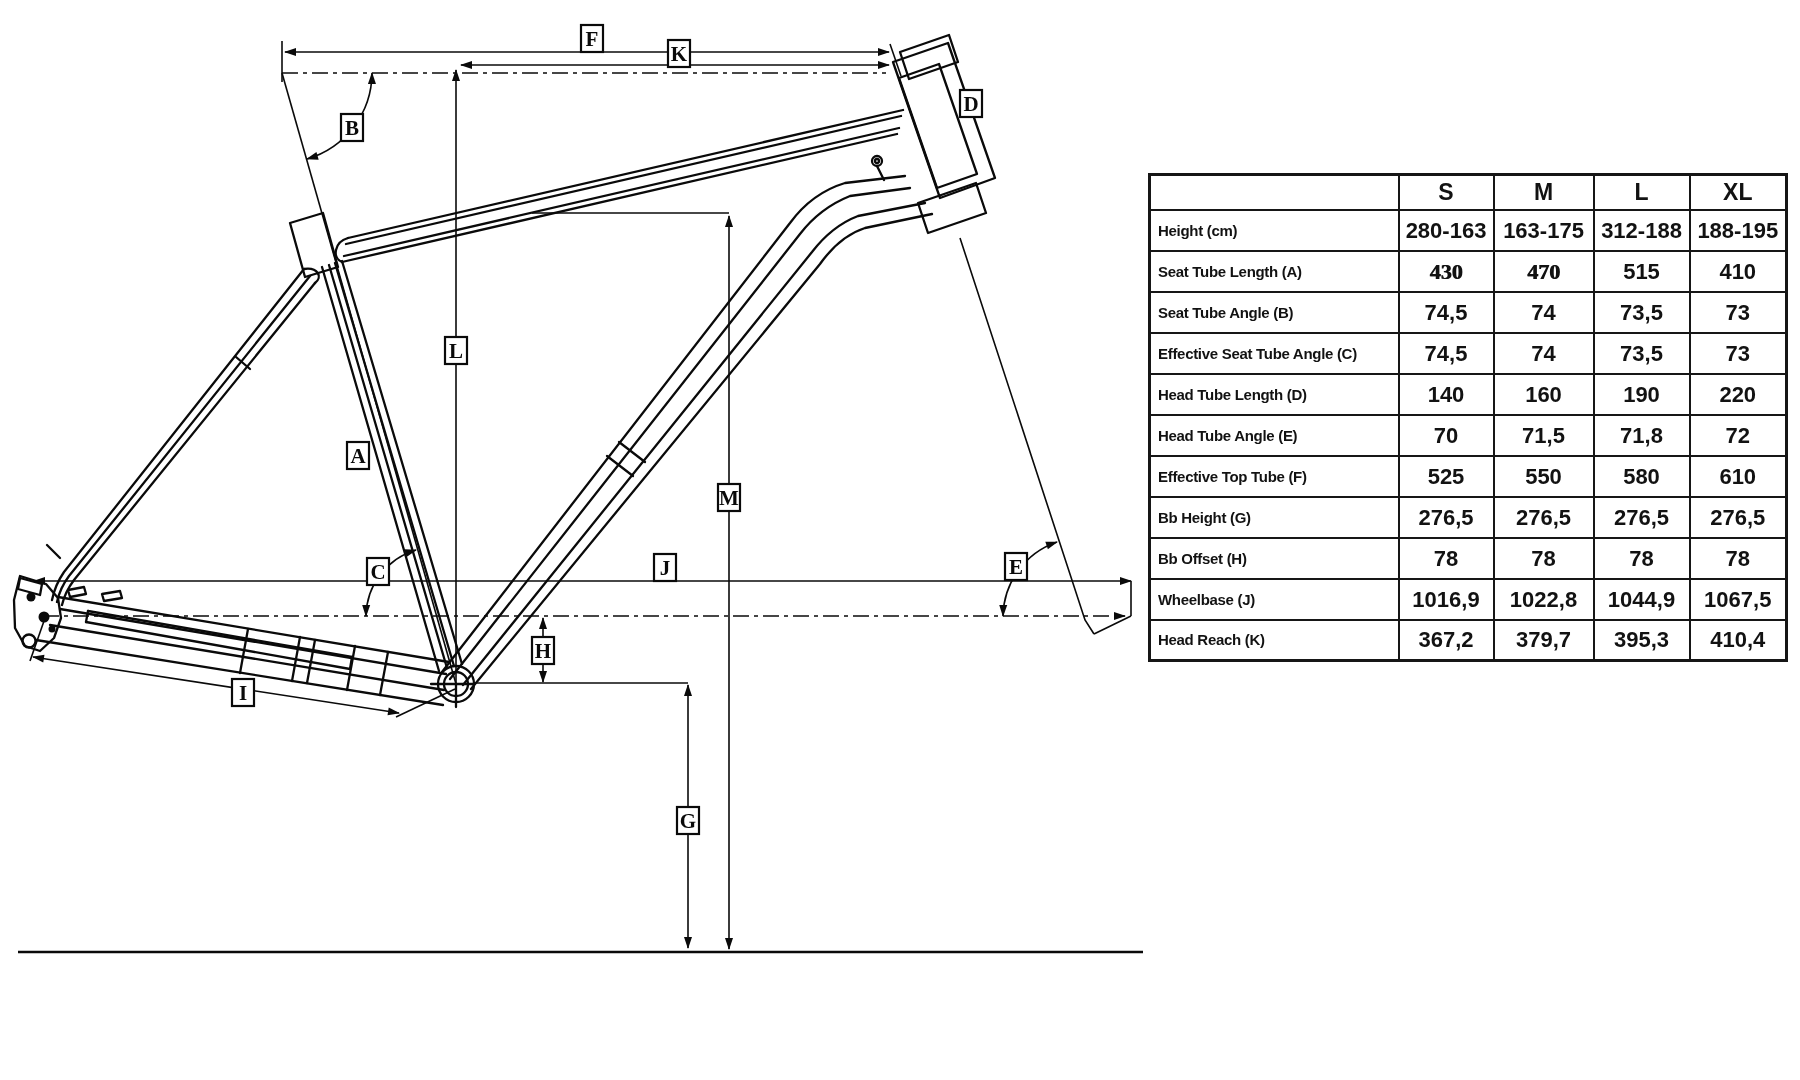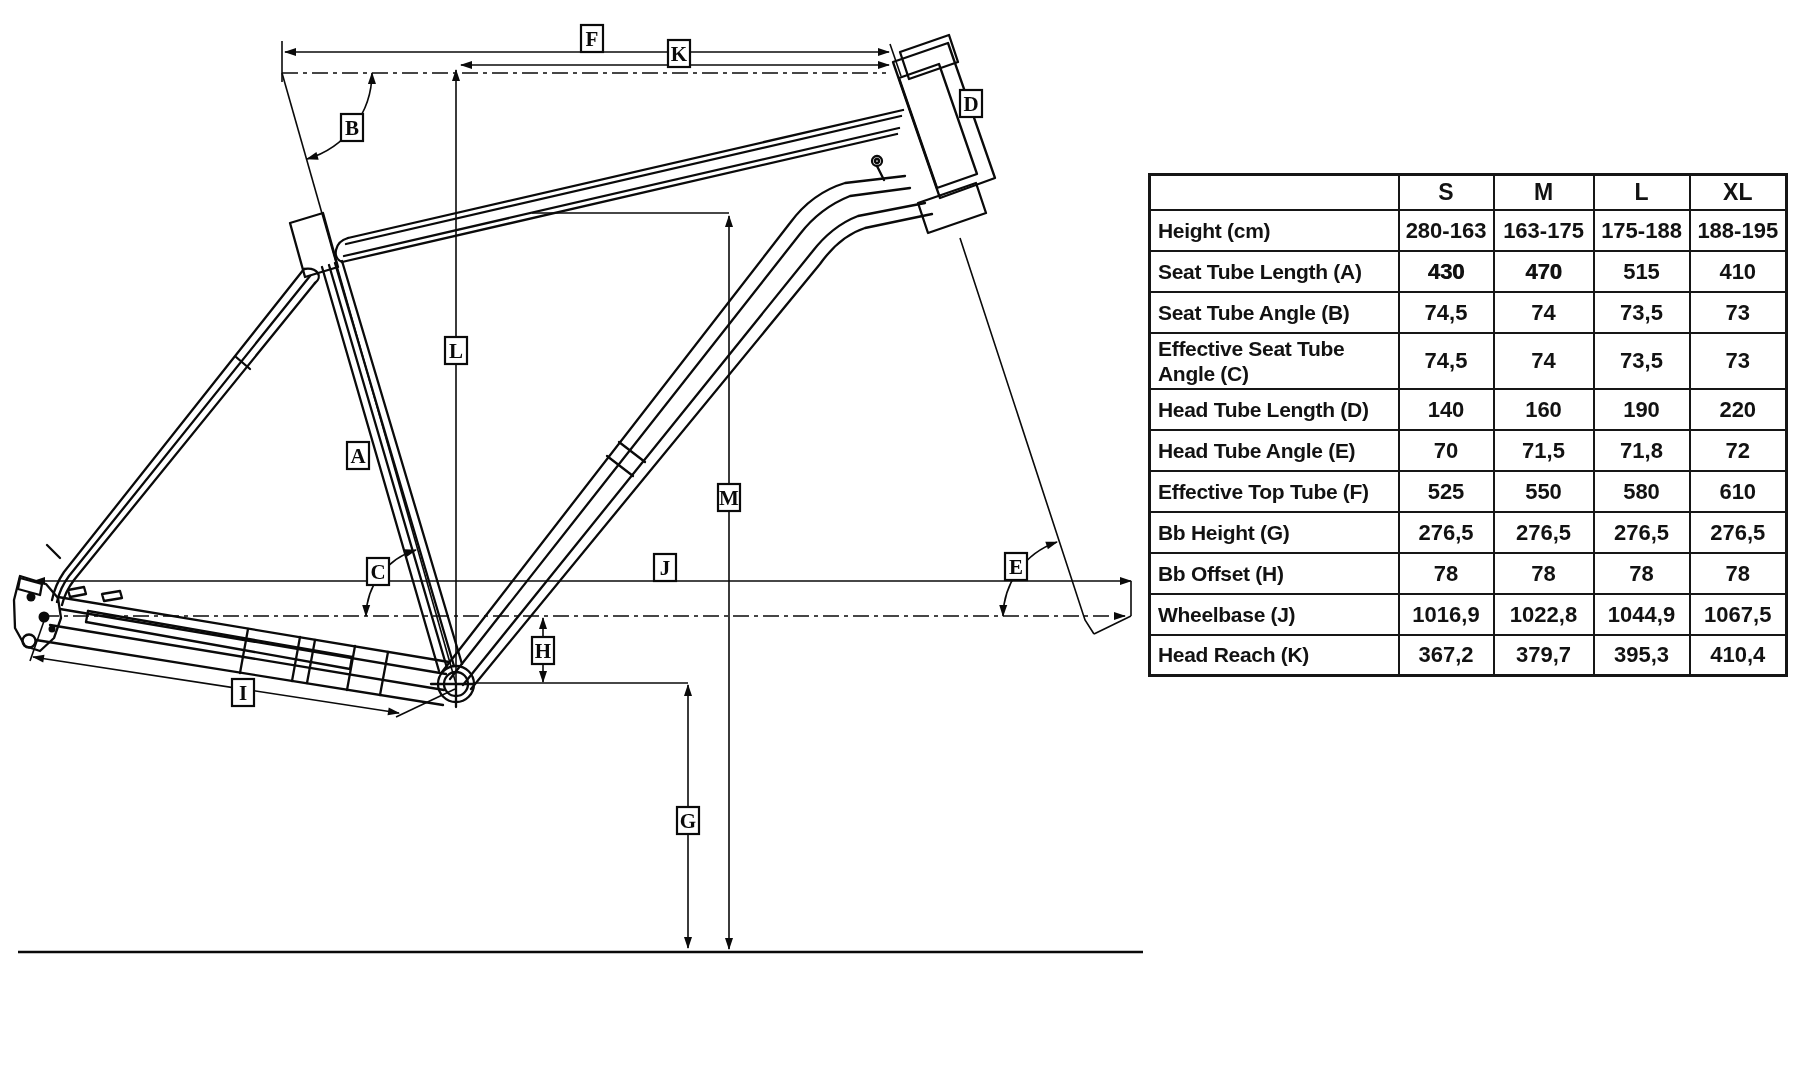--- a/index.html
+++ b/index.html
@@ -8,22 +8,22 @@
   svg text{user-select:none;}
   
   .geo-table-wrap{position:absolute;left:1148px;top:173px;}
   table.geo{border-collapse:collapse;table-layout:fixed;width:637px;background:#fff;
             border:3px solid #161616;}
   table.geo th, table.geo td{border:2px solid #161616;color:#121212;
             font-family:"Liberation Sans", sans-serif;font-weight:bold;
             padding:2px 6px;box-sizing:border-box;line-height:25px;}
   table.geo th{height:35px;font-size:23px;text-align:center;padding:1px 2px;}
   table.geo td{height:41px;font-size:22px;text-align:center;}
-  table.geo td.lbl{text-align:left;font-size:21px;letter-spacing:-0.3px;padding-left:7px;}
-  table.geo td.emph{text-shadow:0.7px 0 0 currentColor;}
+  table.geo td.lbl{text-align:left;font-size:15px;letter-spacing:-0.3px;padding-left:7px;}
+  table.geo td.emph{text-shadow:0.7px 0 0 currentColor;font-family:Liberation Serif, serif;}
   .c0{width:249px}.c1{width:95px}.c2{width:100px}.c3{width:96px}.c4{width:97px}
   
   .frame *{stroke:#0a0a0a;fill:none;stroke-width:2.3;stroke-linecap:round;stroke-linejoin:round;}
   .dims  *{stroke:#0a0a0a;fill:none;stroke-width:1.6;stroke-linecap:butt;}
   .dims .thick{stroke-width:2.6;}
   .frame .fill, .dims .fill{fill:#0a0a0a;stroke:none;}
   .dimlabel rect{fill:#ffffff;stroke:#0a0a0a;stroke-width:2.2;}
   .dimlabel text{fill:#0a0a0a;font-family:"Liberation Serif", serif;font-weight:bold;
                  font-size:21px;text-anchor:middle;}
 </style>
@@ -219,21 +219,21 @@
             <th></th>
             <th>S</th>
             <th>M</th>
             <th>L</th>
             <th>XL</th>
           </tr>
           <tr>
             <td class="lbl">Height (cm)</td>
             <td>280-163</td>
             <td>163-175</td>
-            <td>175-188</td>
+            <td>312-188</td>
             <td>188-195</td>
           </tr>
           <tr>
             <td class="lbl">Seat Tube Length (A)</td>
             <td class="emph">430</td>
             <td class="emph">470</td>
             <td>515</td>
             <td>410</td>
           </tr>
           <tr>

